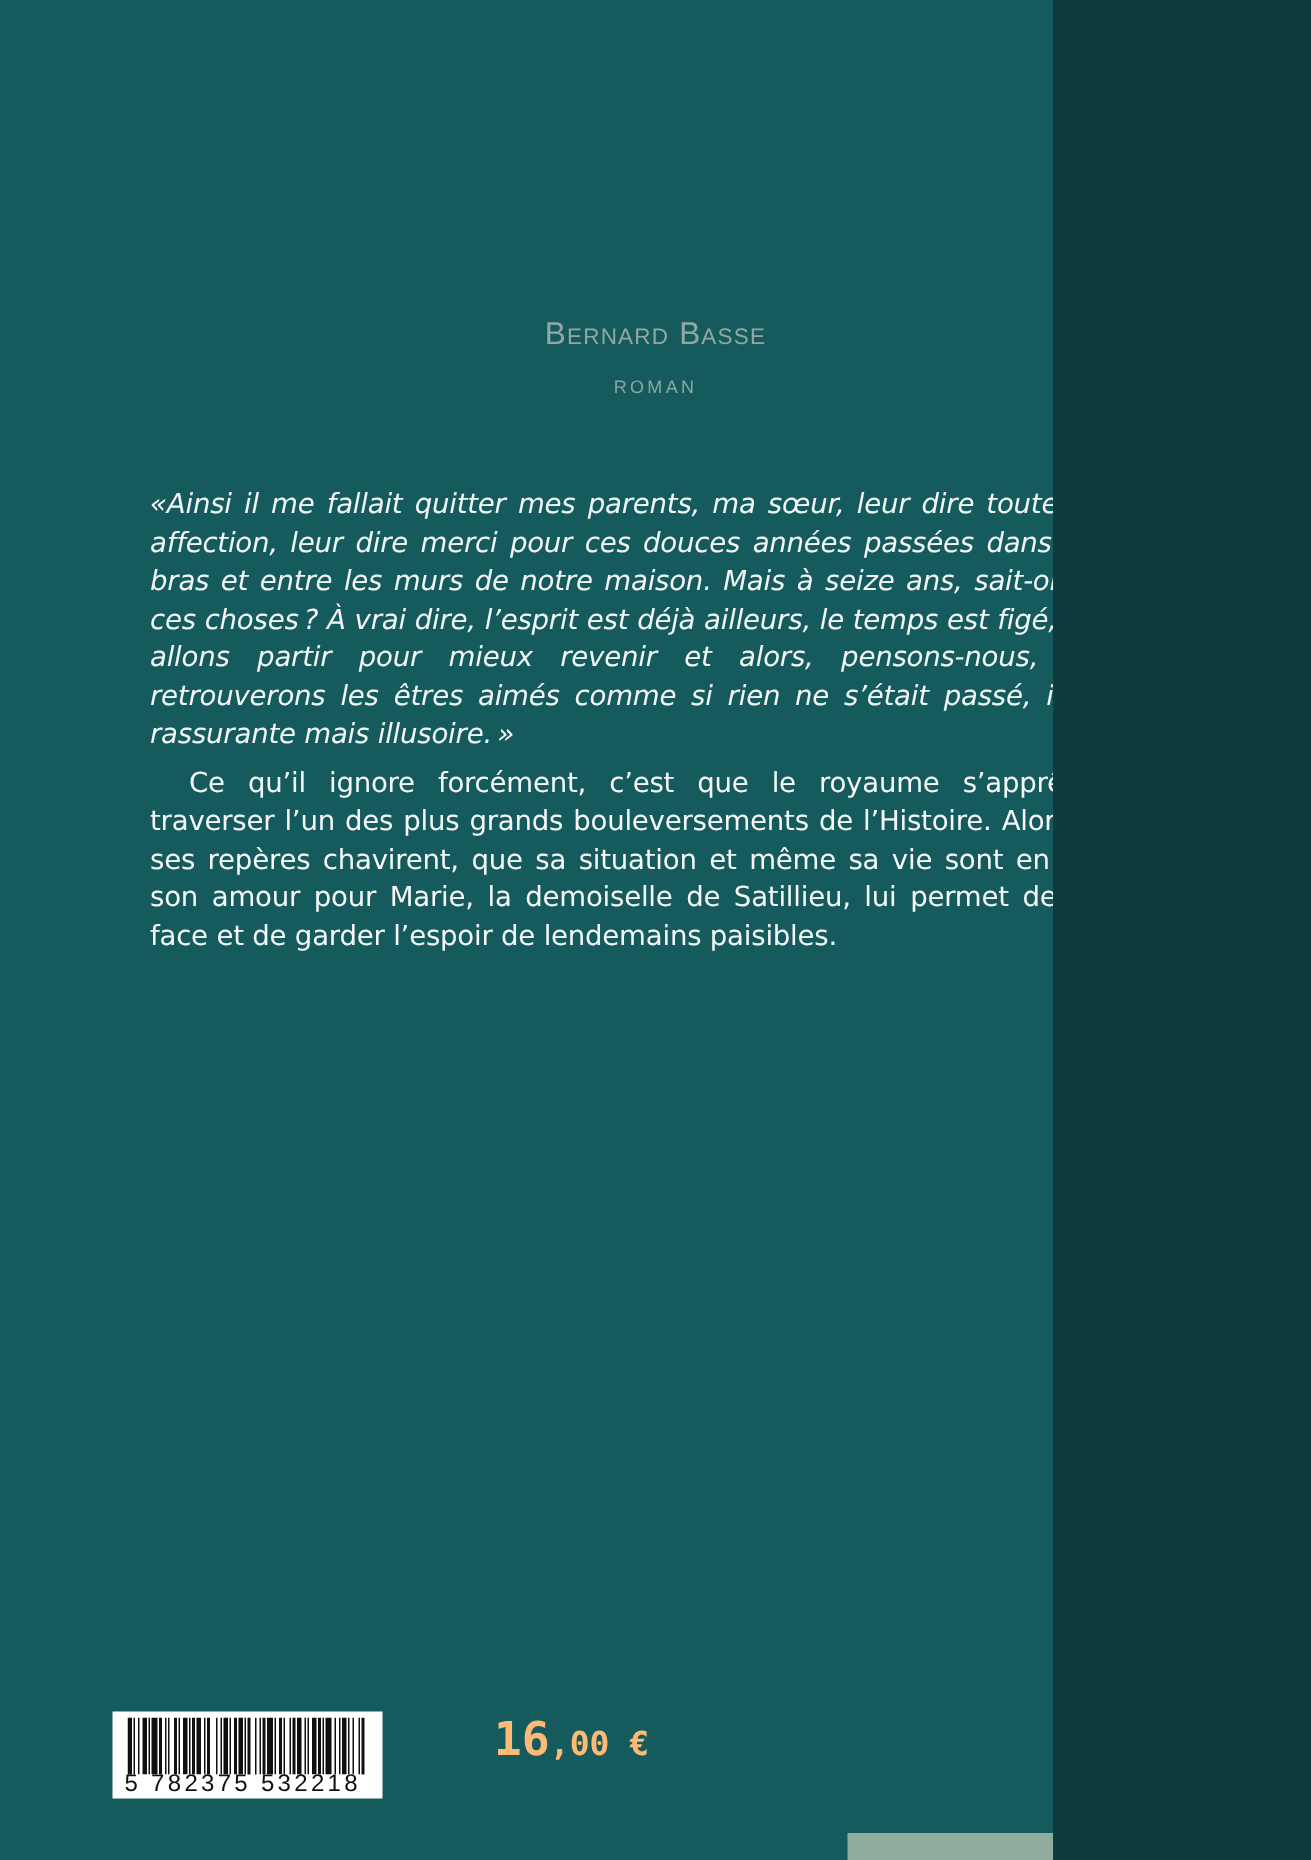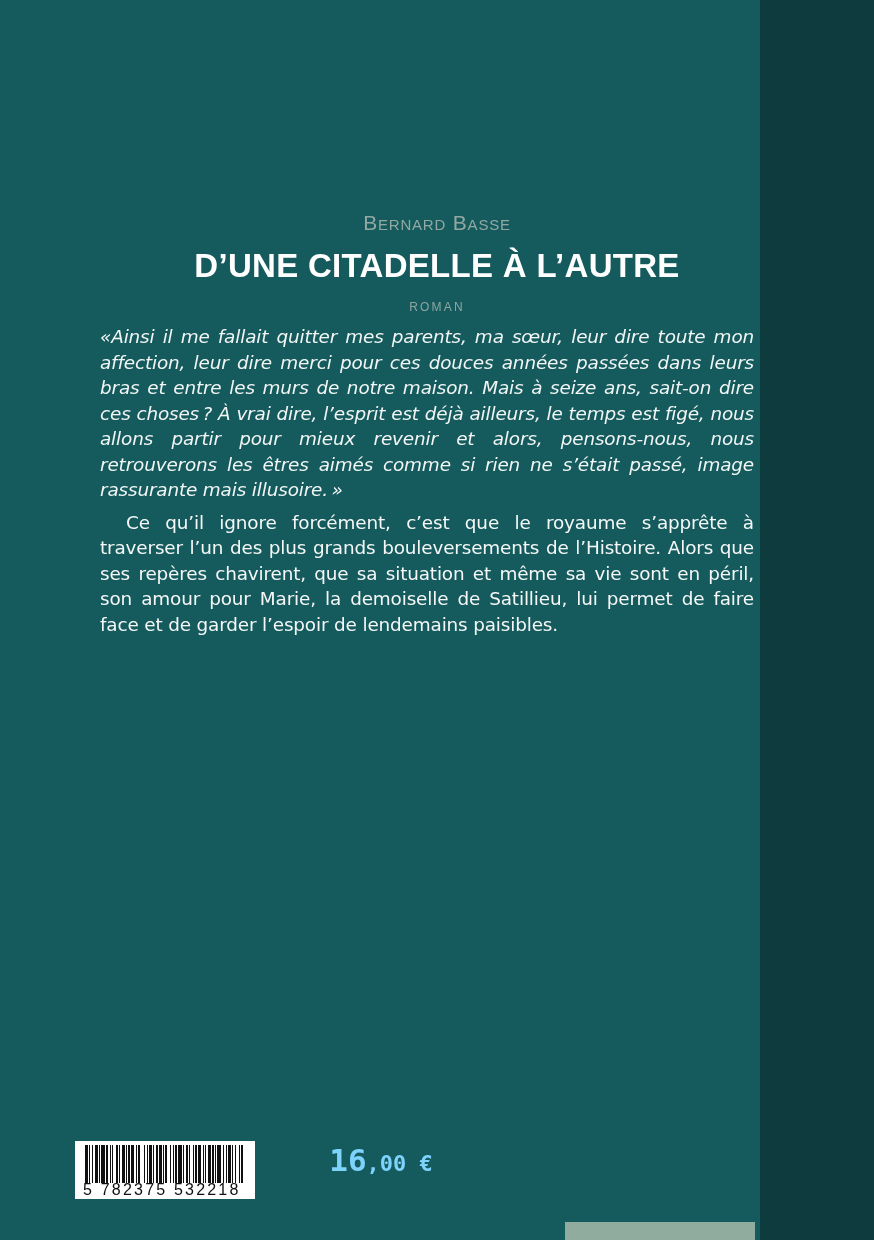--- a/index.html
+++ b/index.html
@@ -6,21 +6,21 @@
     margin: 0;
     padding: 0;
     background: #0d3b3e;
   }
   body {
     font-family: "Liberation Sans", sans-serif;
   }
 
   .cover {
     position: relative;
-    width: 760px;
+    width: 702px;
     height: 1240px;
     background: #155b5e;
     overflow: hidden;
     box-sizing: border-box;
     text-decoration: underline;
   }
 
   
   .header {
     position: absolute;
@@ -146,21 +146,21 @@
   
   .price {
     position: absolute;
     left: 0;
     top: 1145px;
     width: 874px;
     text-align: center;
     padding-right: 112px;
     box-sizing: border-box;
     font-family: "DejaVu Sans Mono", monospace;
-    color: #7dd3fc;
+    color: #fdba74;
     line-height: 1;
     white-space: nowrap;
   }
   .price .amount {
     font-size: 31px;
     font-weight: bold;
     letter-spacing: 0.5px;
   }
   .price .cents {
     font-size: 22px;
@@ -194,21 +194,20 @@
     background: #90ac9e;
   }
 </style>
 </head>
 <body>
 
 <div class="cover">
 
   <div class="header">
     <div class="author">Bernard Basse</div>
-    <div class="title">D’UNE CITADELLE À L’AUTRE</div>
     <div class="genre">ROMAN</div>
   </div>
 
   <div class="textcol">
     <p class="quote">«Ainsi il me fallait quitter mes parents, ma sœur, leur dire toute mon affection, leur dire merci pour ces douces années passées dans leurs bras et entre les murs de notre maison. Mais à seize ans, sait-on dire ces choses ?  À vrai dire, l’esprit est déjà ailleurs, le temps est figé, nous allons partir pour mieux revenir et alors, pensons-nous, nous retrouverons les êtres aimés comme si rien ne s’était passé, image rassurante mais illusoire. »</p>
     <p class="body-para para-gap"><span>Ce qu’il ignore forcément, c’est que le royaume s’apprête à traverser l’un des plus grands bouleversements de l’Histoire. Alors que ses repères chavirent, que sa situation et même sa vie sont en péril, son amour pour Marie, la demoiselle de Satillieu, lui permet de faire face et de garder l’espoir de lendemains paisibles.</span></p>
   </div>
 
   <div class="barcode-box">
     <div class="barcode-bars">

